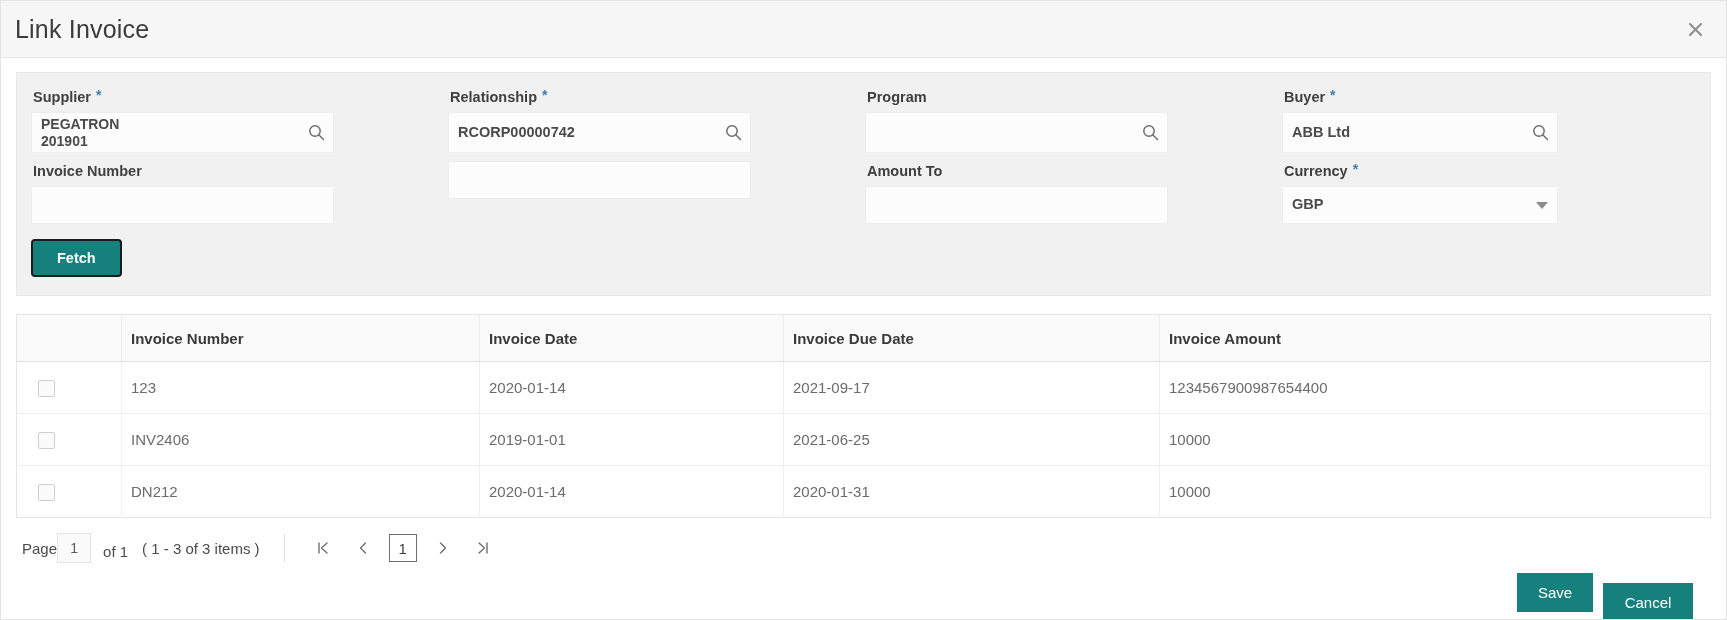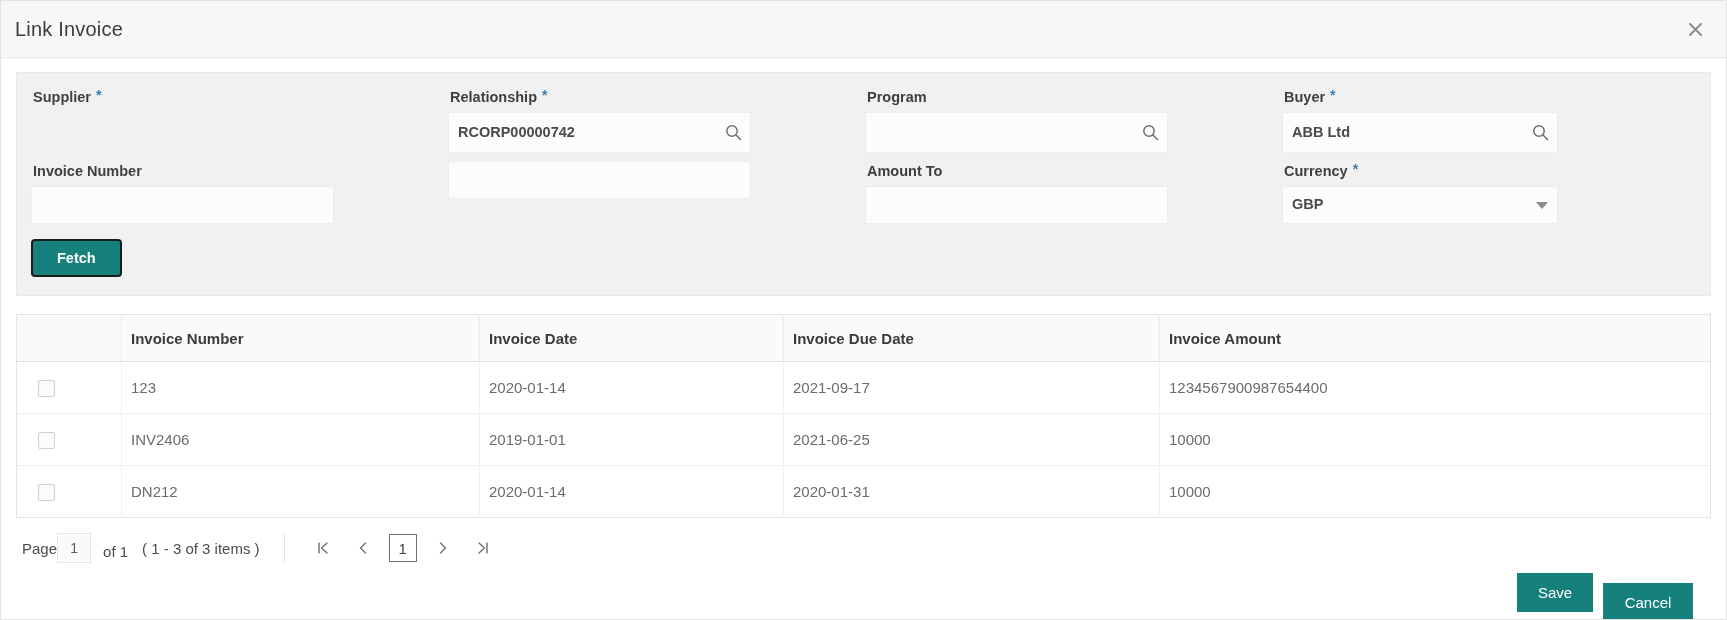--- a/index.html
+++ b/index.html
@@ -20,21 +20,21 @@
 
   
   .titlebar {
     height: 57px; min-height: 57px;
     background: #f7f7f7;
     border-bottom: 1px solid #e6e6e6;
     display: flex; align-items: center;
     padding: 0 18px 0 14px;
   }
   .titlebar .title {
-    font-size: 20px; color: #3c3c3c; font-weight: 400;
+    font-size: 25px; color: #3c3c3c; font-weight: 400;
     letter-spacing: .2px;
   }
   .titlebar .spacer { flex: 1; }
   .close-btn {
     width: 26px; height: 26px;
     display: flex; align-items: center; justify-content: center;
     color: #8c8c8c; font-size: 20px; line-height: 1;
     cursor: pointer; user-select: none;
   }
 
@@ -225,20 +225,30 @@
 
   <div class="body">
 
     <div class="filter-panel">
       <div class="filter-grid">
 
         <div class="field">
           <div class="field-label">
             <span>Supplier</span>
             <span class="req-star">*</span>
+          </div>
+          <div class="input-wrap tall">
+            <div class="input-text two-line">PEGATRON
+201901</div>
+            <div class="search-ico">
+              <svg width="17" height="17" viewBox="0 0 17 17" aria-hidden="true">
+                <circle cx="7" cy="7" r="5.2" stroke="#6e6e6e" stroke-width="1.5" fill="none"></circle>
+                <path d="M11 11 L15.5 15.5" stroke="#6e6e6e" stroke-width="1.5" stroke-linecap="round"></path>
+              </svg>
+            </div>
           </div>
         </div>
 
         <div class="field">
           <div class="field-label">
             <span>Relationship</span>
             <span class="req-star">*</span>
           </div>
           <div class="input-wrap tall">
             <div class="input-text">RCORP00000742</div>

